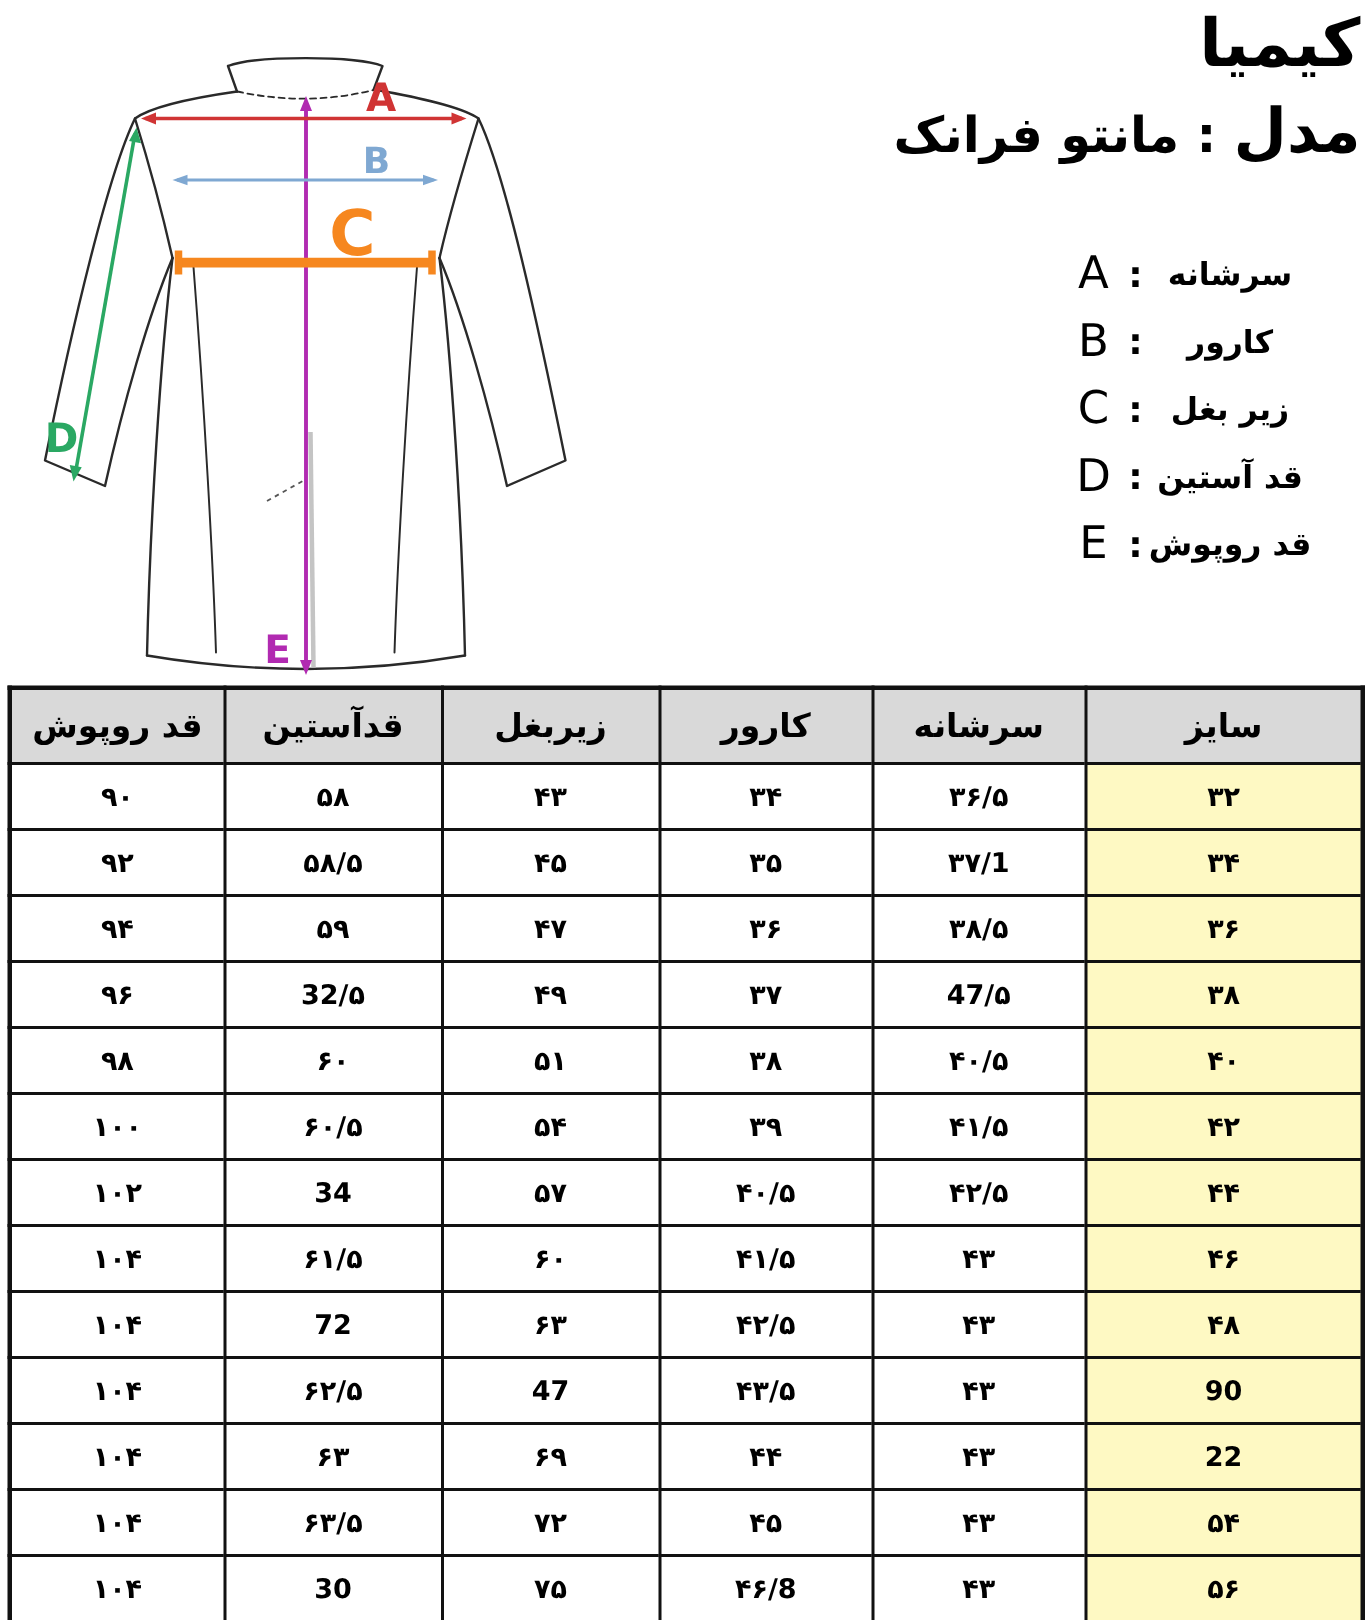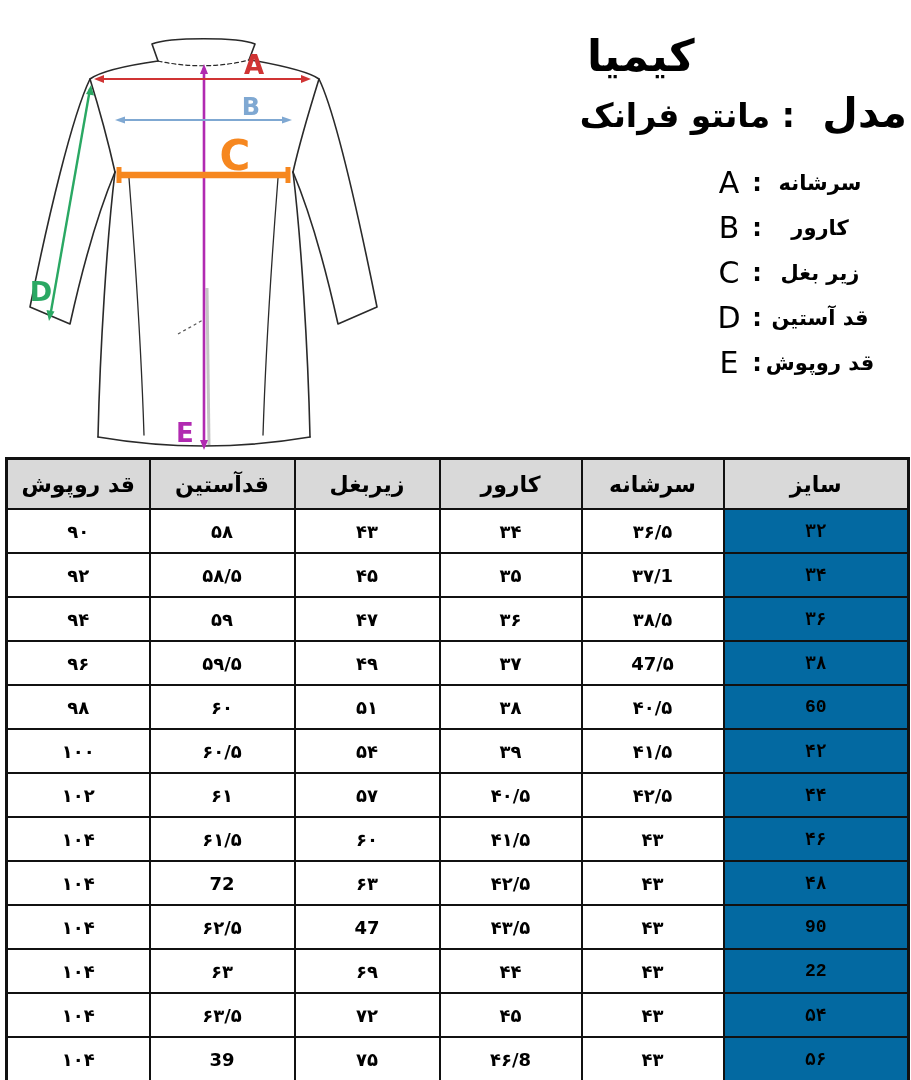--- a/index.html
+++ b/index.html
@@ -3,38 +3,38 @@
 <meta charset="utf-8">
 <style>
   html,body{margin:0;padding:0;background:#ffffff;}
   body{font-family:"DejaVu Sans",sans-serif;color:#000;}
   #page{position:relative;width:911px;height:1080px;background:#fff;overflow:hidden;}
 
   
   #diagram{position:absolute;left:2px;top:8px;width:400px;height:452px;}
 
   
-  #title-block{position:absolute;top:30px;right:4px;width:320px;text-align:left;direction:rtl;}
+  #title-block{position:absolute;top:4px;right:4px;width:320px;text-align:right;direction:rtl;}
   #brand-title{font-size:44px;font-weight:bold;line-height:1.2;}
   #model-line{margin-top:6px;font-size:33px;font-weight:bold;white-space:nowrap;}
-  #model-line .model-label{font-size:41px;margin-left:16px;}
+  #model-line .model-label{font-size:41px;}
 
   
   #legend{position:absolute;top:160px;right:36px;display:grid;grid-template-columns:40px 16px 110px;grid-auto-rows:45px;align-items:center;}
   .legend-letter{font-size:30px;font-weight:400;text-align:center;}
   .legend-colon{font-size:24px;font-weight:bold;text-align:center;}
   .legend-term{font-size:21px;font-weight:bold;text-align:center;direction:rtl;white-space:nowrap;}
 
   
   #size-table{position:absolute;left:5px;top:457px;width:902px;border-collapse:collapse;table-layout:fixed;direction:rtl;}
   #size-table th,#size-table td{border:2px solid #111;text-align:center;vertical-align:middle;font-weight:bold;}
   #size-table{border:3px solid #111;}
   #size-table th{height:46px;font-size:22px;background:#d9d9d9;}
   #size-table td{height:40px;font-size:18px;background:#ffffff;}
-  #size-table td.size-col{background:#0369a1;font-family:Liberation Mono, monospace;}
+  #size-table td.size-col{background:#fef9c3;}
   .num{direction:ltr;unicode-bidi:embed;}
 </style>
 </head>
 <body>
 
 <div id="page">
 
   <svg id="diagram" viewBox="0 0 400 452" xmlns="http://www.w3.org/2000/svg">
 
     <g stroke="#2a2a2a" stroke-width="1.6" fill="none" stroke-linejoin="round" stroke-linecap="round">
@@ -159,45 +159,45 @@
           <td><span class="num">۳۶</span></td>
           <td><span class="num">۴۷</span></td>
           <td><span class="num">۵۹</span></td>
           <td><span class="num">۹۴</span></td>
         </tr>
         <tr>
           <td class="size-col"><span class="num">۳۸</span></td>
           <td><span class="num">47/۵</span></td>
           <td><span class="num">۳۷</span></td>
           <td><span class="num">۴۹</span></td>
-          <td><span class="num">۵۹/۵</span></td>
+          <td><span class="num">32/۵</span></td>
           <td><span class="num">۹۶</span></td>
         </tr>
         <tr>
-          <td class="size-col"><span class="num">60</span></td>
+          <td class="size-col"><span class="num">۴۰</span></td>
           <td><span class="num">۴۰/۵</span></td>
           <td><span class="num">۳۸</span></td>
           <td><span class="num">۵۱</span></td>
           <td><span class="num">۶۰</span></td>
           <td><span class="num">۹۸</span></td>
         </tr>
         <tr>
           <td class="size-col"><span class="num">۴۲</span></td>
           <td><span class="num">۴۱/۵</span></td>
           <td><span class="num">۳۹</span></td>
           <td><span class="num">۵۴</span></td>
           <td><span class="num">۶۰/۵</span></td>
           <td><span class="num">۱۰۰</span></td>
         </tr>
         <tr>
           <td class="size-col"><span class="num">۴۴</span></td>
           <td><span class="num">۴۲/۵</span></td>
           <td><span class="num">۴۰/۵</span></td>
           <td><span class="num">۵۷</span></td>
-          <td><span class="num">۶۱</span></td>
+          <td><span class="num">34</span></td>
           <td><span class="num">۱۰۲</span></td>
         </tr>
         <tr>
           <td class="size-col"><span class="num">۴۶</span></td>
           <td><span class="num">۴۳</span></td>
           <td><span class="num">۴۱/۵</span></td>
           <td><span class="num">۶۰</span></td>
           <td><span class="num">۶۱/۵</span></td>
           <td><span class="num">۱۰۴</span></td>
         </tr>
@@ -231,19 +231,19 @@
           <td><span class="num">۴۵</span></td>
           <td><span class="num">۷۲</span></td>
           <td><span class="num">۶۳/۵</span></td>
           <td><span class="num">۱۰۴</span></td>
         </tr>
         <tr>
           <td class="size-col"><span class="num">۵۶</span></td>
           <td><span class="num">۴۳</span></td>
           <td><span class="num">۴۶/8</span></td>
           <td><span class="num">۷۵</span></td>
-          <td><span class="num">39</span></td>
+          <td><span class="num">30</span></td>
           <td><span class="num">۱۰۴</span></td>
         </tr>
       </tbody>
   </table>
 
 </div>
 
 </body></html>

